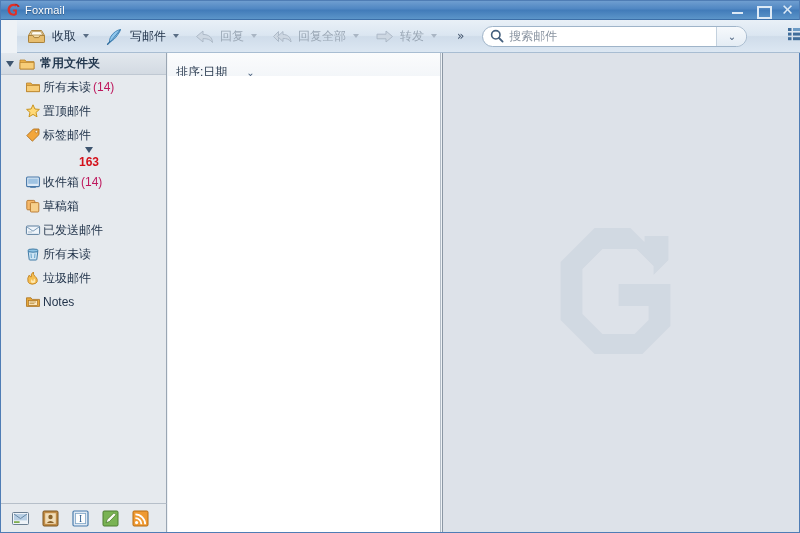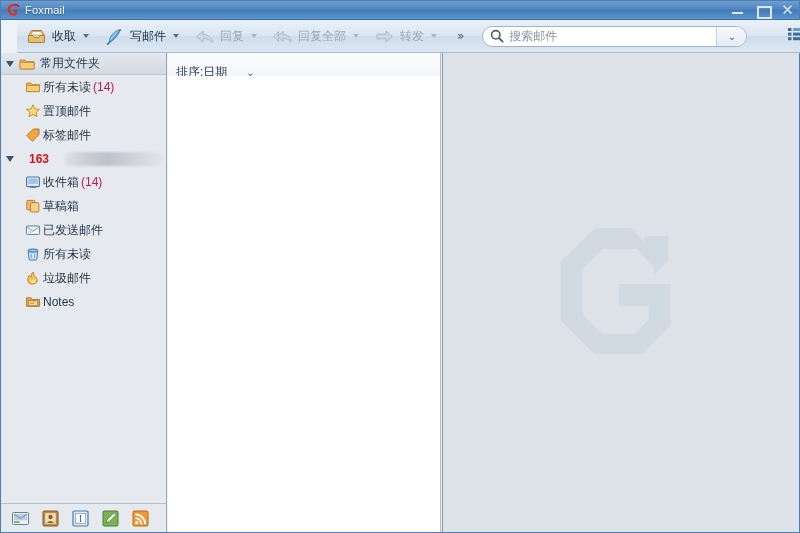--- a/index.html
+++ b/index.html
@@ -130,24 +130,24 @@
     border-top: 4px solid transparent;
     border-bottom: 4px solid transparent;
     flex: none;
   }
   .tw.open {
     border-left: 4.5px solid transparent;
     border-right: 4.5px solid transparent;
     border-top: 6px solid #3e556f;
     border-bottom: none;
   }
-  .grp-label { font-size: 12px; color: #23384f; }
+  .grp-label { font-size: 12px; color: #23384f; font-weight: bold; }
   .acct-row {
     display: flex; align-items: center; height: 23px;
-    padding-left: 5px; gap: 15px; cursor: default;
+    padding-left: 11px; gap: 2px; cursor: default; flex-direction: column;
   }
   .acct-163 { font-size: 12px; font-weight: bold; color: #d4111b; }
   .blurbox {
     height: 14px; width: 100px; border-radius: 7px;
     background: linear-gradient(90deg,#dfe3e8 0%, #c9ced6 22%, #bcc3cc 45%, #cfd5dc 72%, #e2e6eb 100%);
     filter: blur(1.2px);
   }
   .f-item {
     display: flex; align-items: center; height: 24px;
     padding-left: 24px; gap: 2px; cursor: default;

